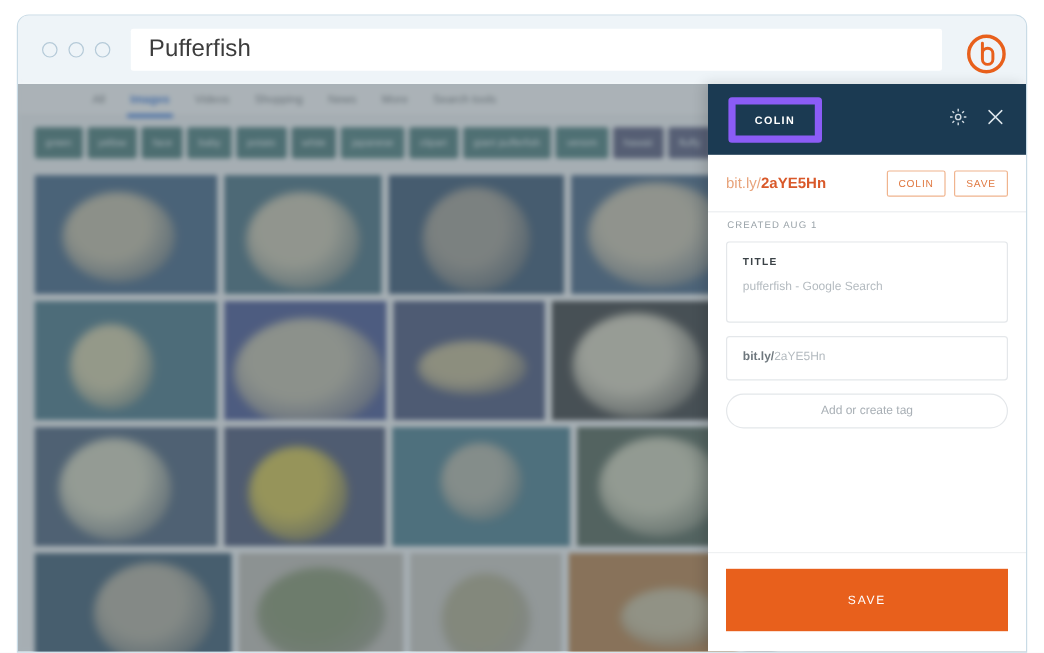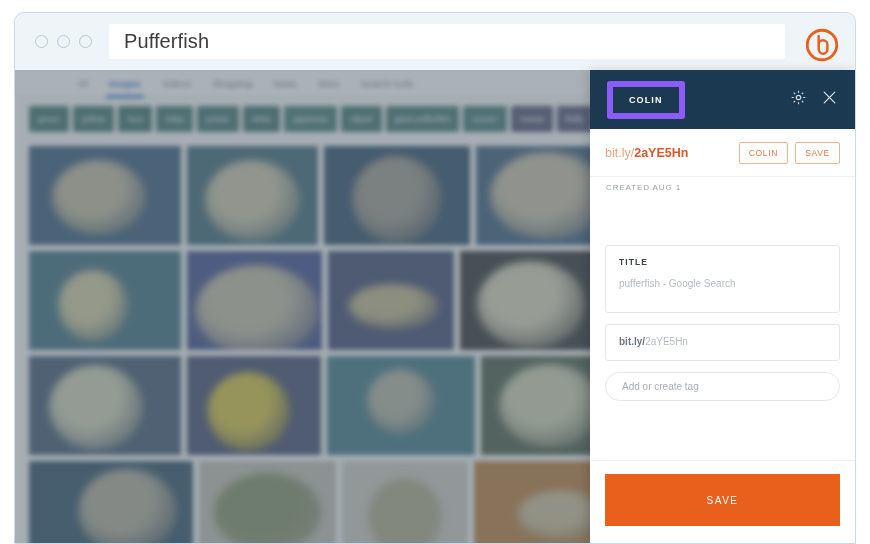--- a/index.html
+++ b/index.html
@@ -147,27 +147,27 @@
     border:1px solid #e4e7ea; border-radius:3px;
     padding:11px 13px 13px; margin-bottom:11px;
     background:#fff;
   }
   .field-label{
     font-size:8.5px; font-weight:bold; color:#3b4247;
     letter-spacing:1.1px; margin-bottom:11px;
   }
   .field-value{ font-size:10px; color:#b4bbc0; }
   .field-value .strong{ color:#6e777d; font-weight:bold; }
-  #title-box{ min-height:68px;margin-top:44px; }
+  #title-box{ min-height:68px; }
 
   #tag-input{
     border:1px solid #e4e7ea; border-radius:18px;
     height:29px; display:flex; align-items:center;
     padding:0 16px; font-size:10px; color:#a8afb5;
-    cursor:text; background:#fff;
+    cursor:text; background:#fff;justify-content:center;
   }
 
   #panel-footer{
     flex:none; padding:13px 15px 17px;
     border-top:1px solid #eff1f2;
   }
   #save-button{
     width:100%; height:52px; background:#e8601c;
     border:none; color:#fff; font-size:10px;
     letter-spacing:1.5px; cursor:pointer;

